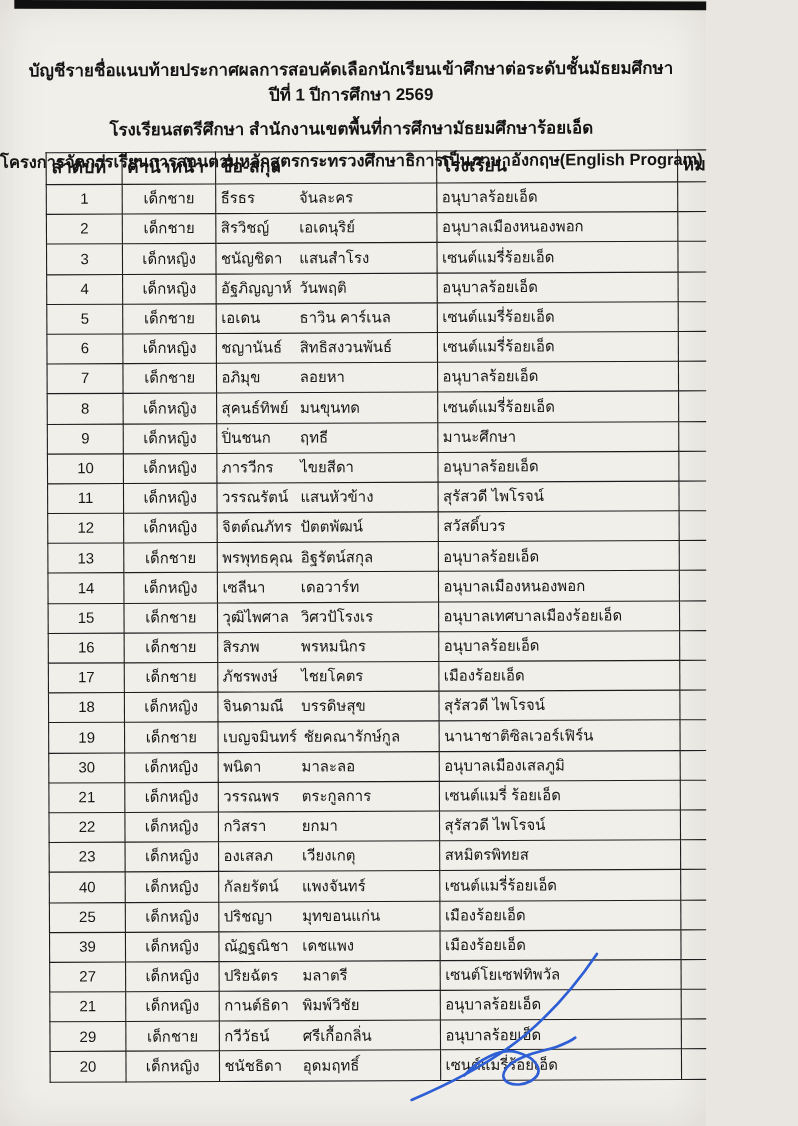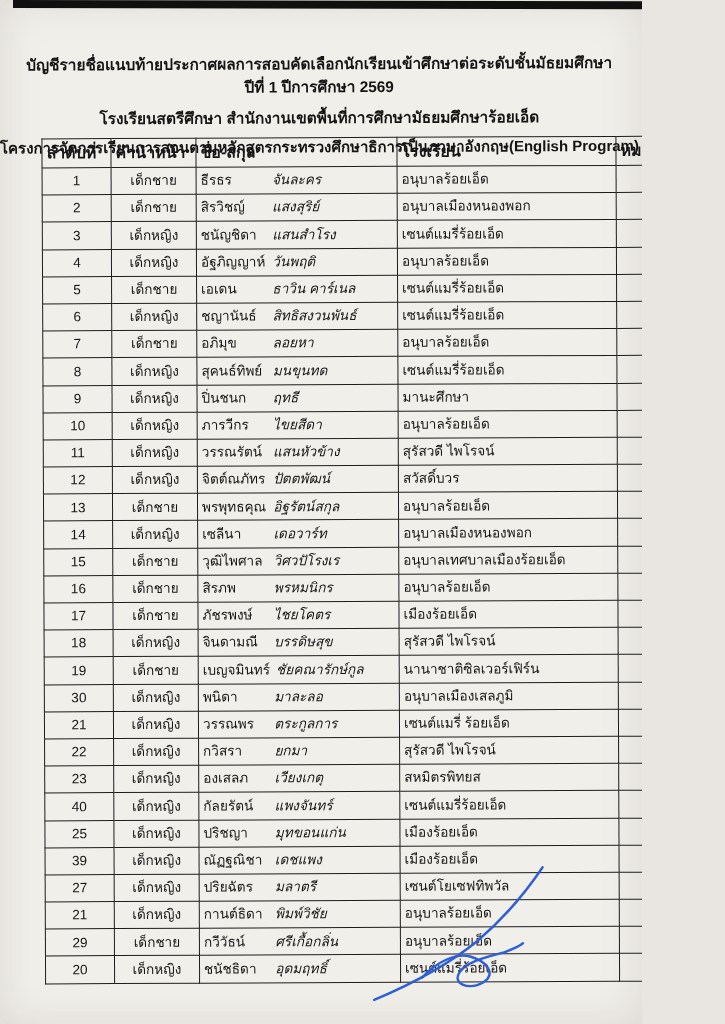--- a/index.html
+++ b/index.html
@@ -36,21 +36,21 @@
   table.roster th,table.roster td{
     border:1.4px solid #1d1d1d;
     font-size:13.6px;line-height:1.15;
     padding:0 4px;overflow:hidden;white-space:nowrap;
   }
   table.roster th{height:28px;font-weight:bold;text-align:left;font-size:16px;}
   table.roster td{height:26.2px;}
   td.c-no,td.c-prefix{text-align:center;}
   td.c-name{text-align:left;padding-left:6px;}
   td.c-name .fname{display:inline-block;min-width:60px;padding-right:6px;font-family:Liberation Serif, serif;}
-  td.c-name .lname{display:inline-block;font-style:italic;}
+  td.c-name .lname{display:inline-block;}
   td.c-name{--x:0;}
   td.c-name .fname{min-width:34%;}
   td.c-school{text-align:left;padding-left:6px;}
   .sig{position:absolute;left:0;top:0;width:725px;height:1024px;pointer-events:none;}
 </style>
 </head>
 <body>
 
 <div class="page">
   <div class="scan-edge-top"></div>
@@ -83,21 +83,21 @@
           <tr>
             <td class="c-no">1</td>
             <td class="c-prefix">เด็กชาย</td>
             <td class="c-name"><span class="fname">ธีรธร</span><span class="lname">จันละคร</span></td>
             <td class="c-school">อนุบาลร้อยเอ็ด</td>
             <td class="c-note"></td>
           </tr>
           <tr>
             <td class="c-no">2</td>
             <td class="c-prefix">เด็กชาย</td>
-            <td class="c-name"><span class="fname">สิรวิชญ์</span><span class="lname">แสงสุริย์</span></td>
+            <td class="c-name"><span class="fname">สิรวิชญ์</span><span class="lname">เอเดนุริย์</span></td>
             <td class="c-school">อนุบาลเมืองหนองพอก</td>
             <td class="c-note"></td>
           </tr>
           <tr>
             <td class="c-no">3</td>
             <td class="c-prefix">เด็กหญิง</td>
             <td class="c-name"><span class="fname">ชนัญชิดา</span><span class="lname">แสนสำโรง</span></td>
             <td class="c-school">เซนต์แมรี่ร้อยเอ็ด</td>
             <td class="c-note"></td>
           </tr>

